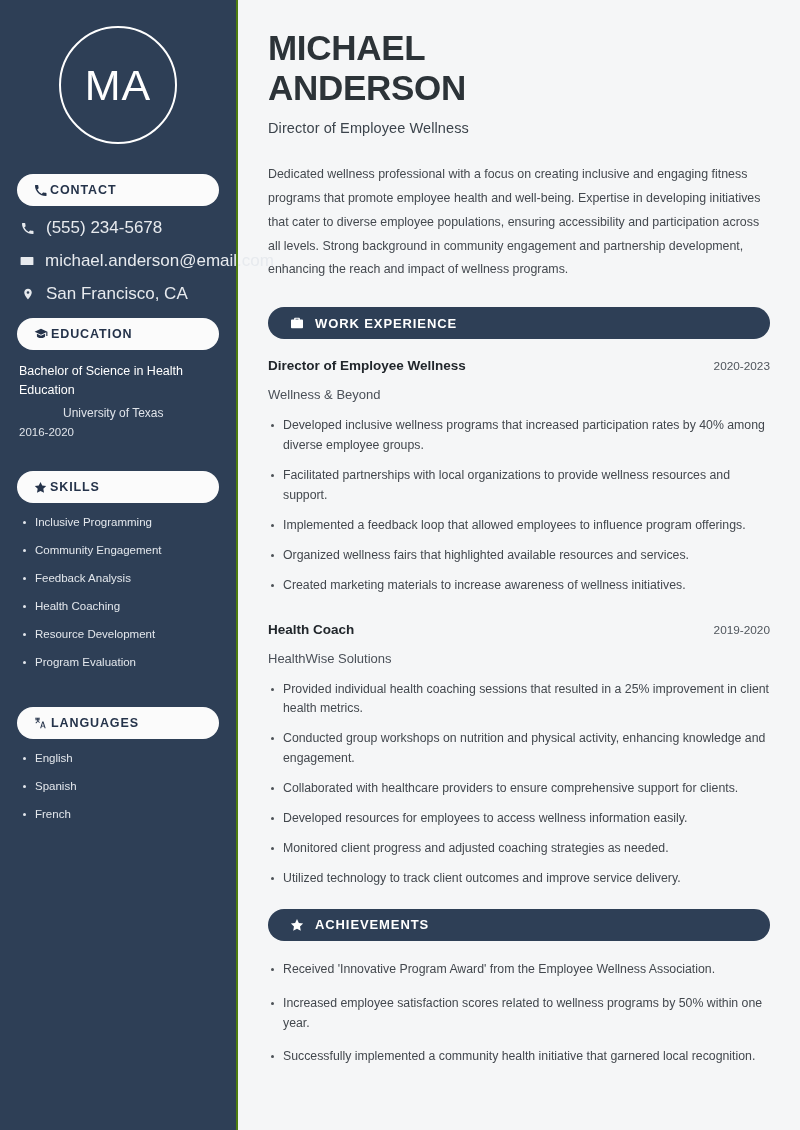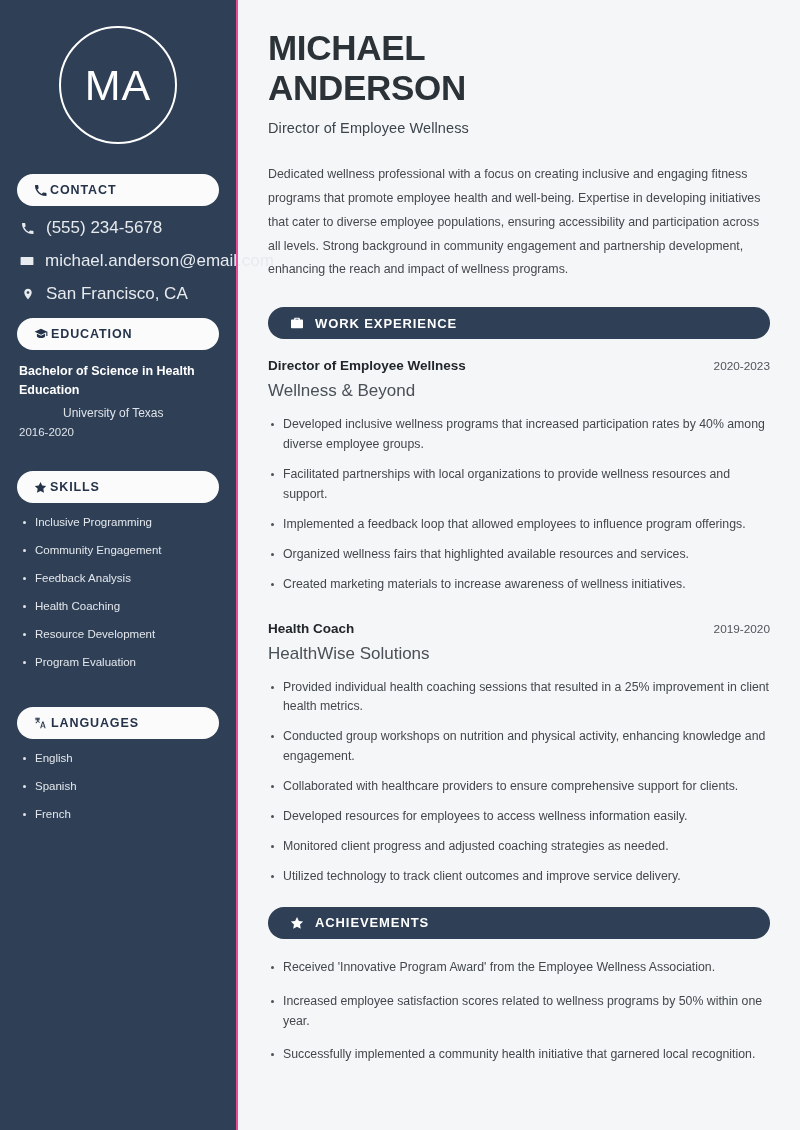--- a/index.html
+++ b/index.html
@@ -18,21 +18,21 @@
     display: flex;
     background: #f5f6f7;
     overflow: hidden;
   }
 
   
   .sidebar {
     width: 238px;
     flex: 0 0 238px;
     background: #2e3f56;
-    border-right: 2px solid #ec4899;
+    border-right: 2px solid #4d7c0f;
     padding: 0 17px;
     color: #ffffff;
   }
 
   .monogram-wrap {
     display: flex;
     justify-content: center;
     padding-top: 26px;
     padding-bottom: 16px;
   }
@@ -77,21 +77,21 @@
     color: #e7eaee;
     margin-bottom: 13px;
     min-height: 16px;
   }
   .contact-row .ico { width: 15px; display: flex; justify-content: center; }
   .contact-row .ico svg { display: block; }
 
   .edu-block { padding-left: 2px; margin-bottom: 6px; }
   .edu-degree {
     font-size: 12.5px;
-    font-weight: bold;
+    font-weight: normal;
     line-height: 1.55;
     color: #ffffff;
     margin-bottom: 3px;
   }
   .edu-school { font-size: 12px; color: #dfe3e9; line-height: 1.6; margin-left: 44px; }
   .edu-years  { font-size: 11.5px; color: #dfe3e9; line-height: 1.6; }
 
   .bullet-list { list-style: none; padding-left: 4px; }
   .bullet-list li {
     position: relative;
@@ -170,23 +170,23 @@
     font-size: 13.5px;
     font-weight: bold;
     color: #21262b;
   }
   .job-dates {
     font-size: 11.8px;
     color: #50565d;
     white-space: nowrap;
   }
   .job-company {
-    font-size: 17px;
+    font-size: 13px;
     color: #4a5058;
-    margin-top: 8px;
+    margin-top: 14px;
     margin-bottom: 14px;
   }
 
   .main-bullets { list-style: none; }
   .main-bullets li {
     position: relative;
     font-size: 12.3px;
     color: #43484e;
     padding-left: 15px;
     margin-bottom: 10px;

